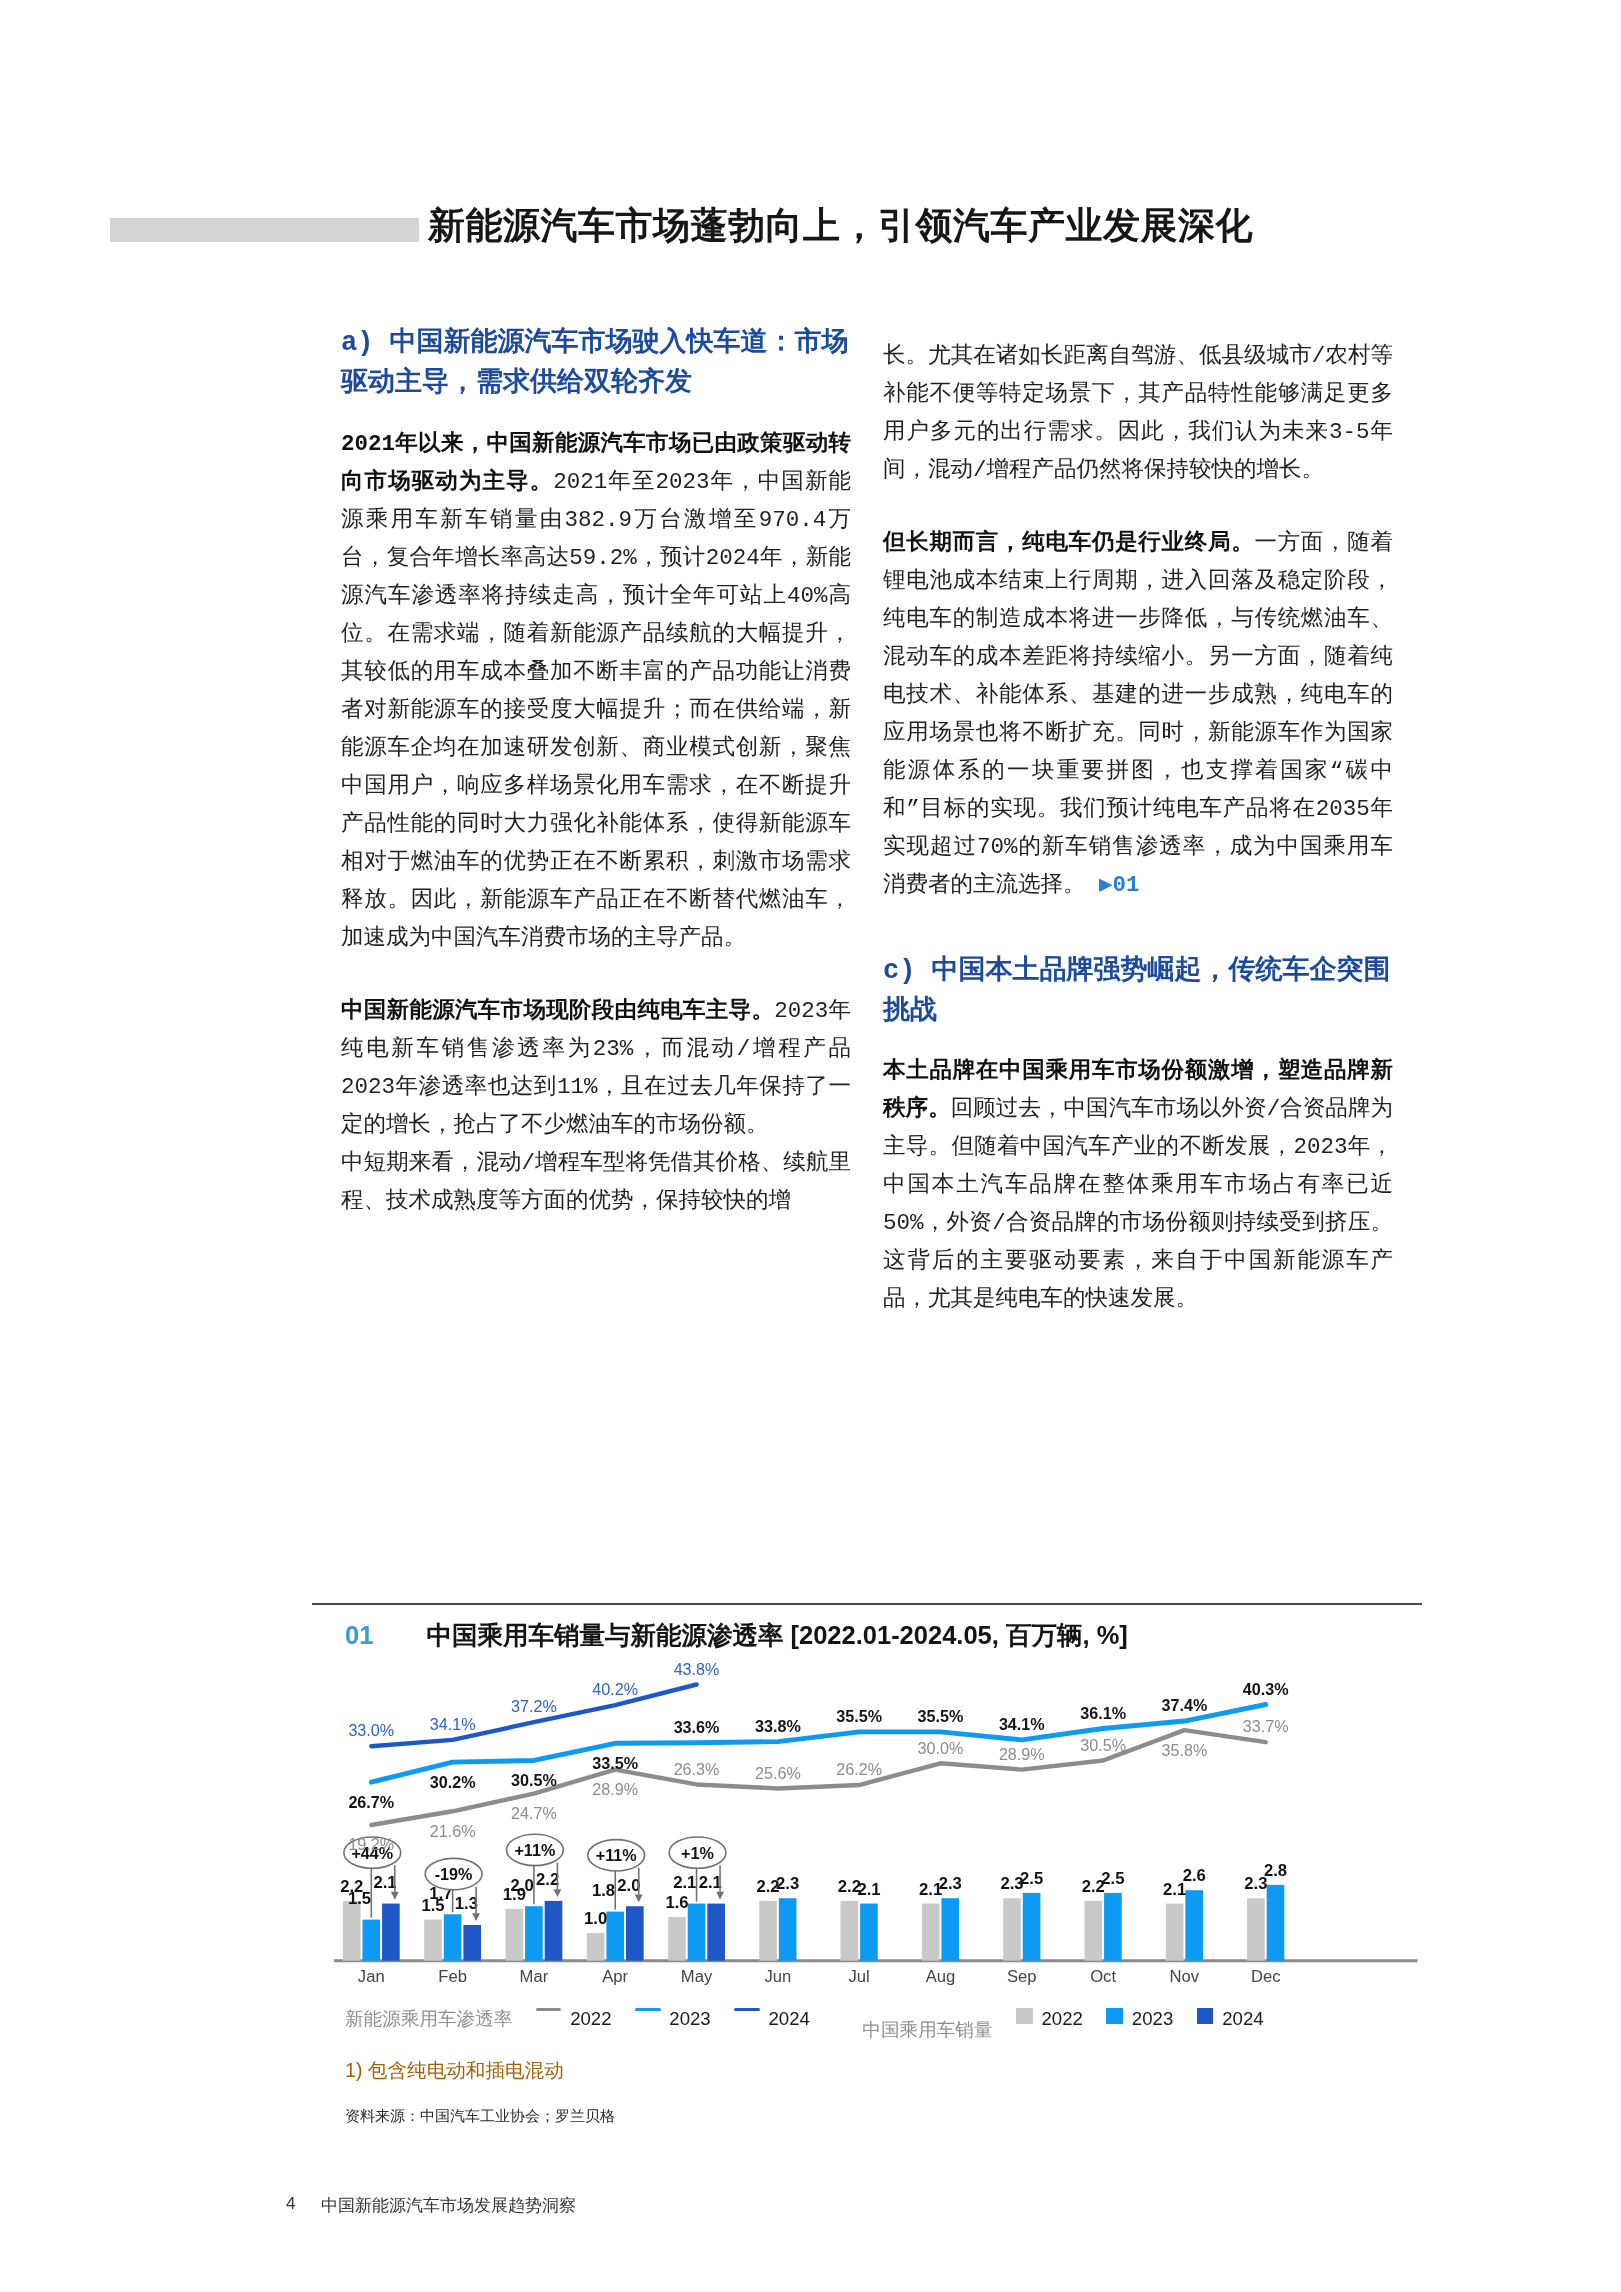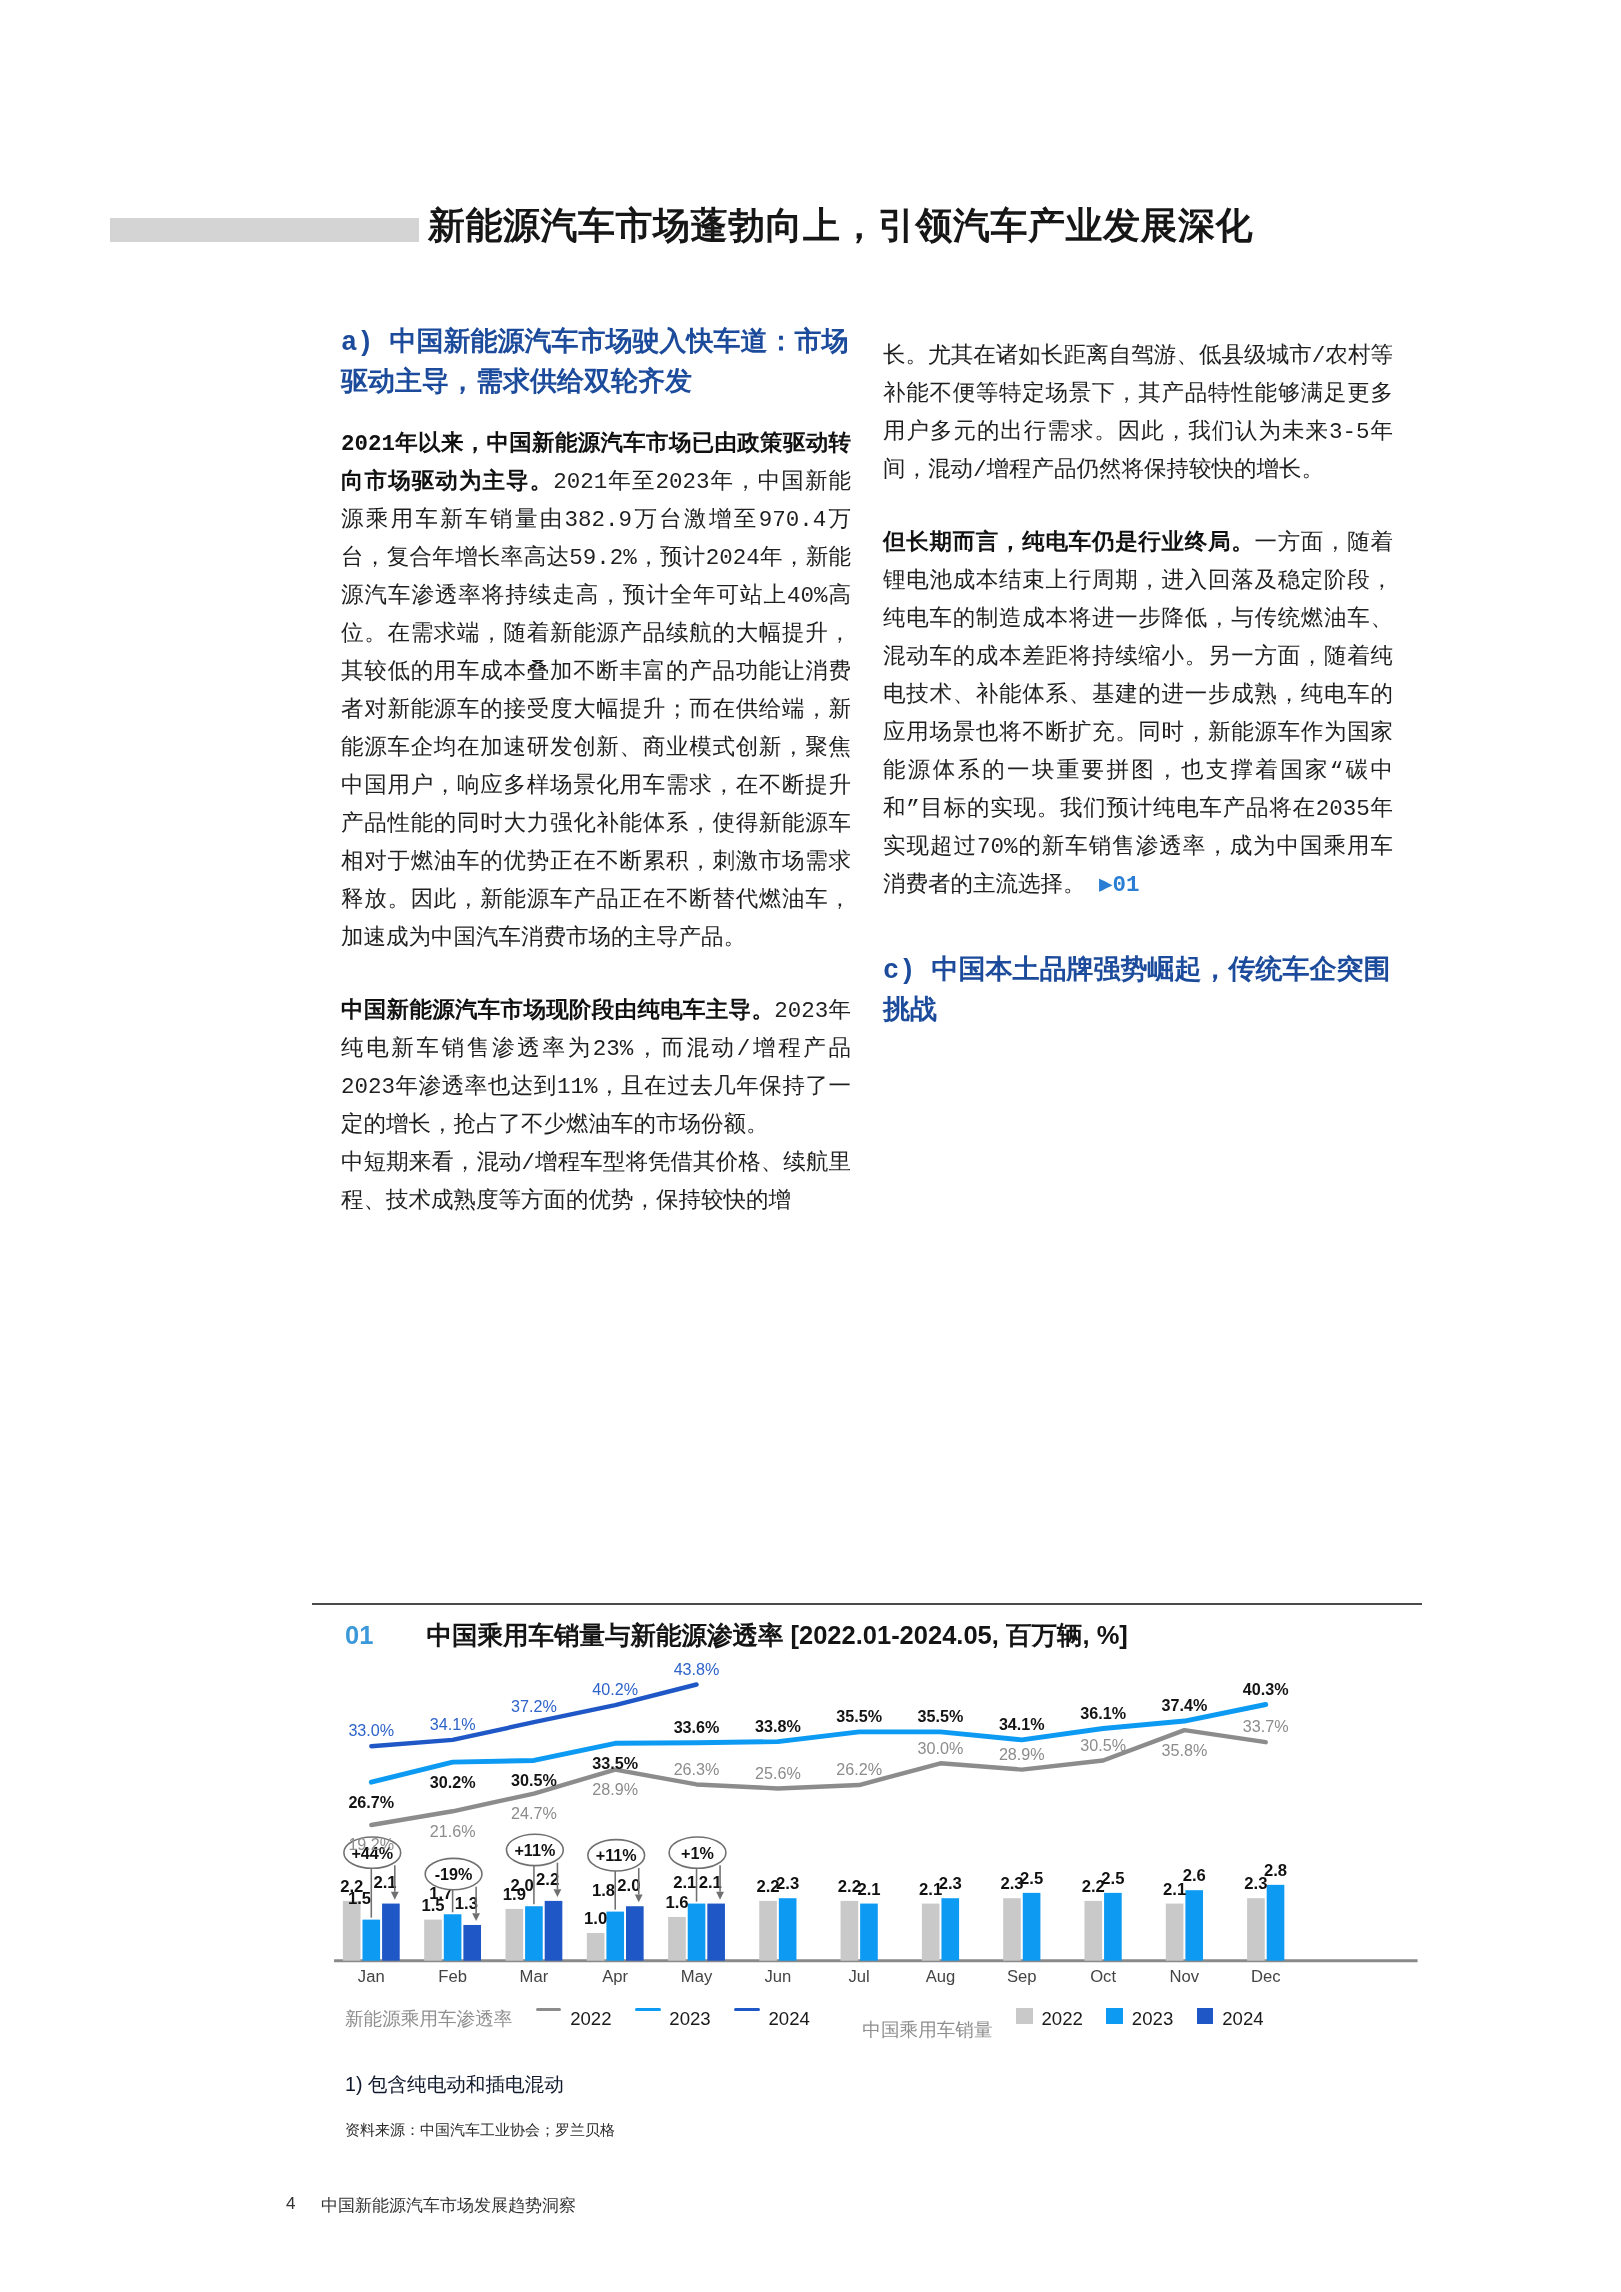--- a/index.html
+++ b/index.html
@@ -33,21 +33,21 @@
   .chart-title { color:#141414; }
   #chart-svg { display:block; margin-top:5.9px; }
   #chart-svg text { font-family:"Liberation Sans","DejaVu Sans",sans-serif; }
 
   .legend { display:flex; align-items:center; gap:23.5px; margin:0 0 0 33px; font-size:18.6px; color:#1a1a1a; }
   .legend-cat { color:#8f8f8f; }
   .legend-cat.bars { margin-left:29px;margin-top:22px; }
   .legend-item { display:flex; gap:8.8px; }
   .lg-line { width:25.5px; height:3.9px; border-radius:2px; display:inline-block; background:#999; }
   .lg-sq { width:16.7px; height:16.7px; display:inline-block; background:#999; }
-  .footnote { margin:28px 0 0 33px; color:#0f172a; font-size:19.6px; }
+  .footnote { margin:14px 0 0 33px; color:#a16207; font-size:19.6px; }
   .source { margin:23.5px 0 0 33px; color:#2a2a2a; font-size:15px; }
 
   .footer { position:absolute; left:286px; top:2194px; display:flex; gap:25.5px; font-size:17px; color:#333; }
 </style>
 </head>
 <body>
 
 <div class="page">
 
   <div class="header-accent"></div>
@@ -60,20 +60,21 @@
 
       <p class="para tight"><span class="lead">中国新能源汽车市场现阶段由纯电车主导。</span><span>2023年纯电新车销售渗透率为23%，而混动/增程产品2023年渗透率也达到11%，且在过去几年保持了一定的增长，抢占了不少燃油车的市场份额。</span></p>
       <p class="para tight"><span>中短期来看，混动/增程车型将凭借其价格、续航里程、技术成熟度等方面的优势，保持较快的增</span></p>
     </div>
 
     <div class="col col-right">
       <p class="para"><span>长。尤其在诸如长距离自驾游、低县级城市/农村等补能不便等特定场景下，其产品特性能够满足更多用户多元的出行需求。因此，我们认为未来3-5年间，混动/增程产品仍然将保持较快的增长。</span></p>
       <p class="para"><span class="lead">但长期而言，纯电车仍是行业终局。</span><span>一方面，随着锂电池成本结束上行周期，进入回落及稳定阶段，纯电车的制造成本将进一步降低，与传统燃油车、混动车的成本差距将持续缩小。另一方面，随着纯电技术、补能体系、基建的进一步成熟，纯电车的应用场景也将不断扩充。同时，新能源车作为国家能源体系的一块重要拼图，也支撑着国家“碳中和”目标的实现。我们预计纯电车产品将在2035年实现超过70%的新车销售渗透率，成为中国乘用车消费者的主流选择。</span> <span class="ref-marker">▶01</span></p>
 
       <div class="sec-heading">c) 中国本土品牌强势崛起，传统车企突围挑战</div>
+      <p class="para"><span class="lead">本土品牌在中国乘用车市场份额激增，塑造品牌新秩序。</span><span>回顾过去，中国汽车市场以外资/合资品牌为主导。但随着中国汽车产业的不断发展，2023年，中国本土汽车品牌在整体乘用车市场占有率已近50%，外资/合资品牌的市场份额则持续受到挤压。 这背后的主要驱动要素，来自于中国新能源车产品，尤其是纯电车的快速发展。</span></p>
     </div>
   </div>
 
   <div class="chart">
     <div class="chart-rule"></div>
     <div class="chart-title-row">
       <span class="chart-index">01</span>
       <span class="chart-title">中国乘用车销量与新能源渗透率 [2022.01-2024.05, 百万辆, %]</span>
     </div>
 

